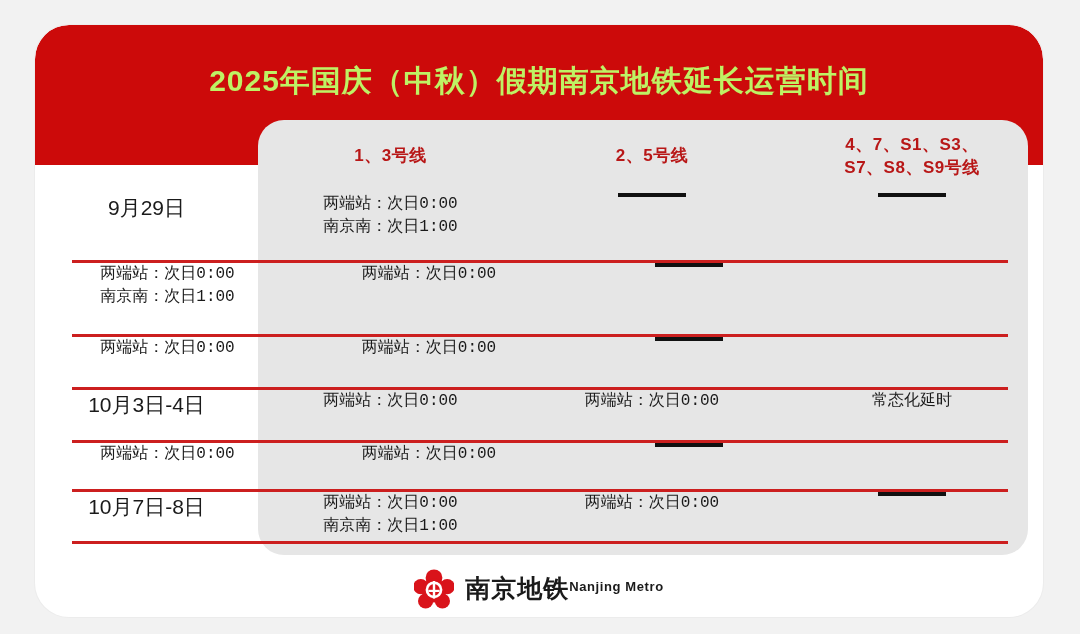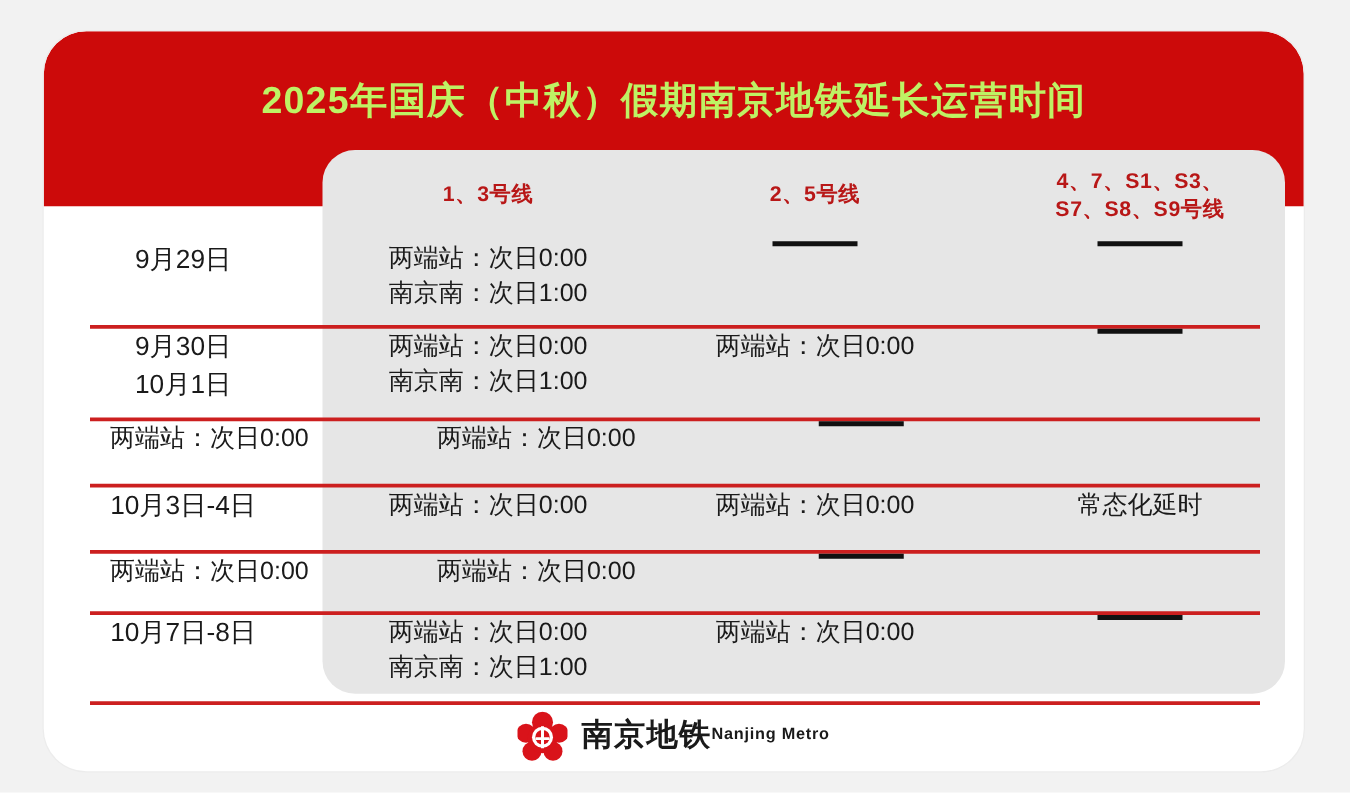--- a/index.html
+++ b/index.html
@@ -116,21 +116,22 @@
     justify-content: center;
     text-align: center;
     color: #1a1a1a;
     line-height: 1.42;
     box-sizing: border-box;
   }
   .cell.datecol {
     font-size: 21px;
   }
   .cell.valcol {
-    font-size: 20px;
+    font-size: 16px;
+    font-family: Liberation Mono, monospace;
   }
   .dash {
     display: inline-block;
     width: 68px;
     height: 4px;
     background: #111111;
   }
 
   
   .sep {
@@ -209,21 +210,20 @@
           <div class="cell c1 valcol">两端站：次日0:00<br>南京南：次日1:00</div>
           <div class="cell c2 valcol">
             <span class="dash"></span>
           </div>
           <div class="cell c3 valcol">
             <span class="dash"></span>
           </div>
           <div class="sep" style="background: rgb(204, 31, 31);"></div>
         </div>
         <div class="row" style="height: 74px;">
-          <div class="cell c0 datecol">9月30日<br>10月1日</div>
           <div class="cell c1 valcol">两端站：次日0:00<br>南京南：次日1:00</div>
           <div class="cell c2 valcol">两端站：次日0:00</div>
           <div class="cell c3 valcol">
             <span class="dash"></span>
           </div>
           <div class="sep" style="background: rgb(204, 31, 31);"></div>
         </div>
         <div class="row" style="height: 53px;">
           <div class="cell c1 valcol">两端站：次日0:00</div>
           <div class="cell c2 valcol">两端站：次日0:00</div>
@@ -240,21 +240,21 @@
           <div class="sep" style="background: rgb(204, 31, 31);"></div>
         </div>
         <div class="row" style="height: 49px;">
           <div class="cell c1 valcol">两端站：次日0:00</div>
           <div class="cell c2 valcol">两端站：次日0:00</div>
           <div class="cell c3 valcol">
             <span class="dash"></span>
           </div>
           <div class="sep" style="background: rgb(204, 31, 31);"></div>
         </div>
-        <div class="row" style="height: 72px;">
+        <div class="row" style="height: 52px;">
           <div class="cell c0 datecol">10月7日-8日</div>
           <div class="cell c1 valcol">两端站：次日0:00<br>南京南：次日1:00</div>
           <div class="cell c2 valcol">两端站：次日0:00</div>
           <div class="cell c3 valcol">
             <span class="dash"></span>
           </div>
           <div class="sep" style="background: rgb(204, 31, 31);"></div>
         </div>
       </div>
 

